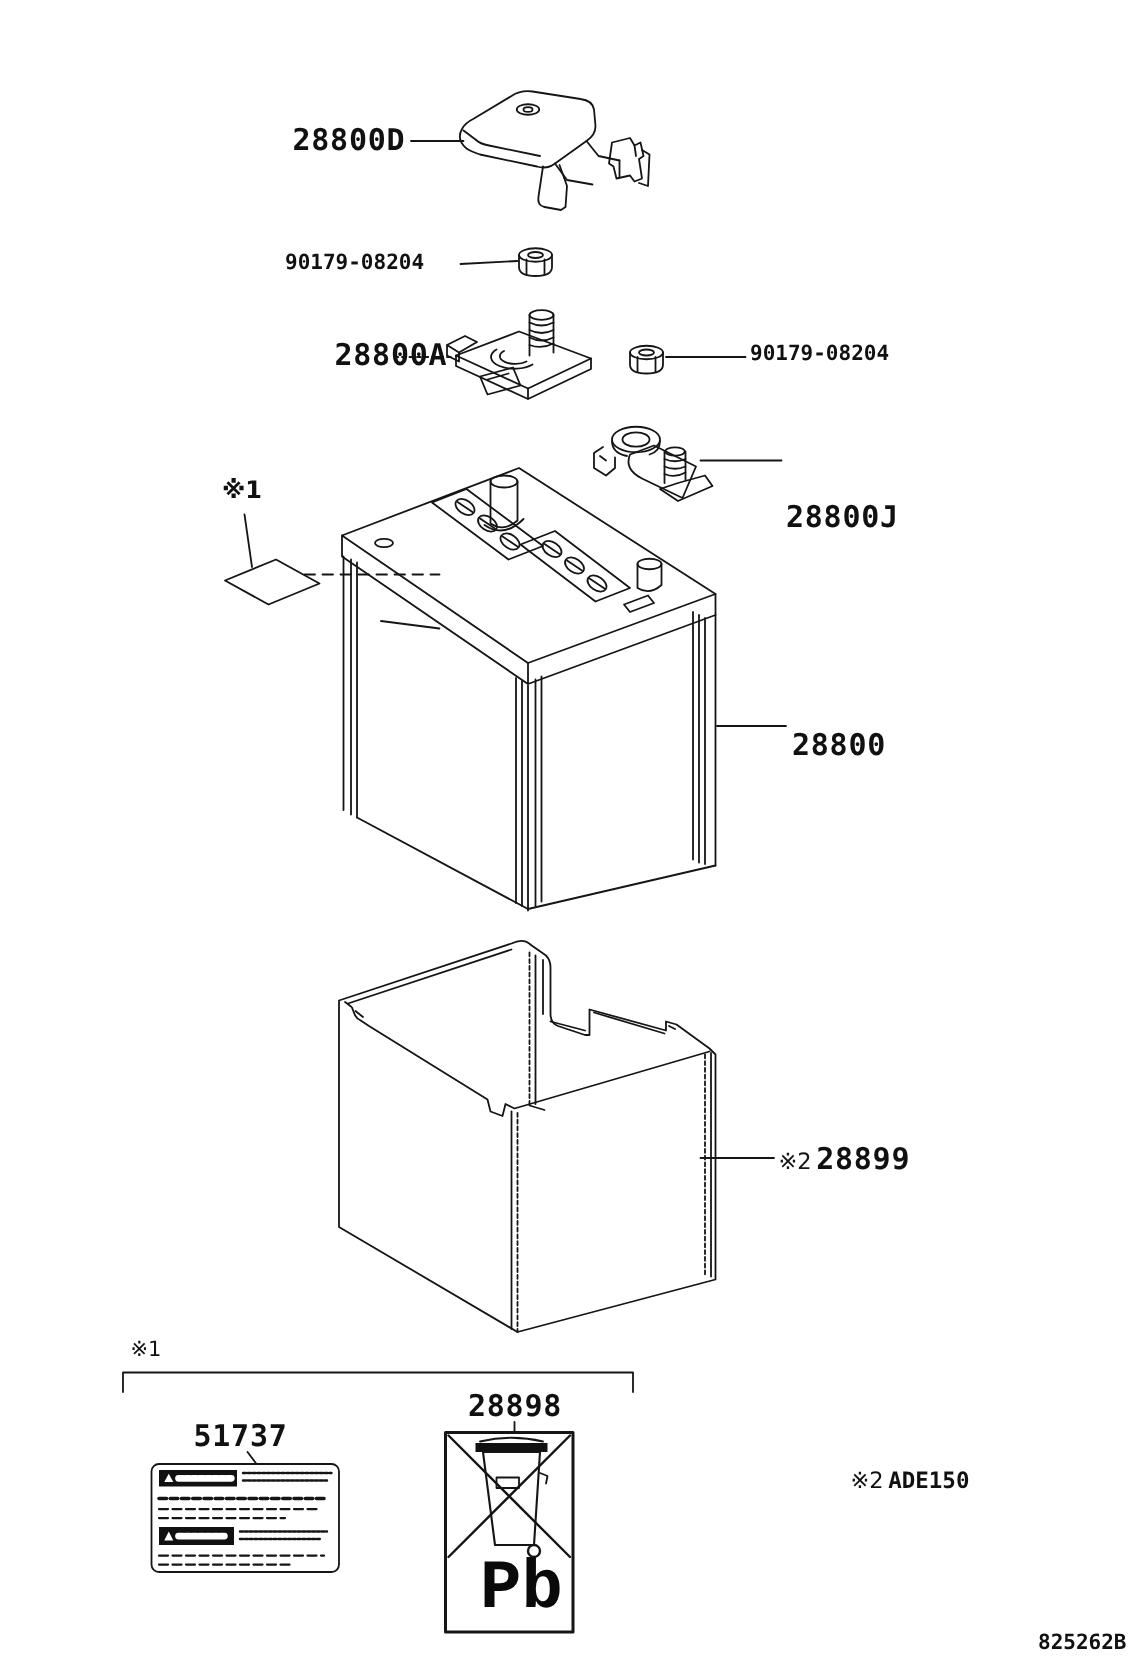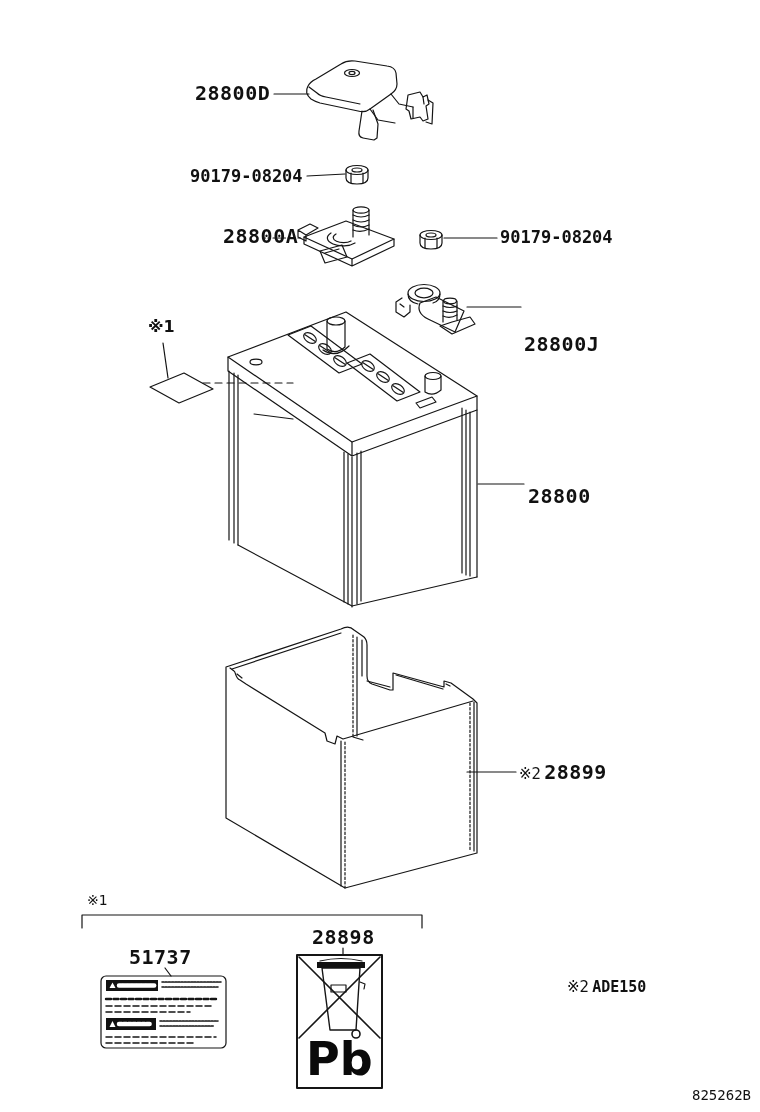--- a/index.html
+++ b/index.html
@@ -13,21 +13,21 @@
   }
   svg{position:absolute;left:0;top:0;}
   .lbl{position:absolute;white-space:nowrap;line-height:1;}
   .code{
     font-family:"DejaVu Sans Mono", monospace;
     font-weight:bold;
     font-size:20px;
     letter-spacing:0.5px;
     color:#111;
   }
-  .code.sm{font-size:17px;letter-spacing:0;}
+  .code.sm{font-size:14px;letter-spacing:0;}
   .marker{
     font-family:"DejaVu Sans", sans-serif;
     font-weight:bold;
     font-size:16px;
     color:#111;
   }
   .marker.sm{font-size:14px;font-weight:normal;}
   .inline-marker{
     font-family:"DejaVu Sans", sans-serif;
     font-size:15px;
@@ -36,21 +36,21 @@
   }
   .footnote{
     font-family:"DejaVu Sans Mono", monospace;
     font-size:15px;
     font-weight:bold;
     color:#111;
   }
   .doccode{
     font-family:"DejaVu Sans Mono", monospace;
     font-size:14px;
-    font-weight:normal;
+    font-weight:bold;
     color:#111;
     text-align:center;
   }
   .pb{
     font-family:"DejaVu Sans", sans-serif;
     font-weight:bold;
     font-size:46px;
     color:#0a0a0a;
   }
   .covercode{display:flex;align-items:baseline;}
@@ -242,17 +242,17 @@
 <div class="lbl marker" style="left:148px;top:319px;">※1</div>
 <div class="lbl marker sm" style="left:87px;top:893px;">※1</div>
 
 <div class="lbl code" style="left:129px;top:947px;">51737</div>
 <div class="lbl code" style="left:312px;top:927px;">28898</div>
 
 <div class="lbl footnote" style="left:567px;top:958px;margin-top:22px;">
   <span class="inline-marker">※2</span><span>ADE150</span>
 </div>
 
-<div class="lbl pb" style="left:306px;top:1036px;">Pb</div>
+<div class="lbl pb" style="left:320px;top:1036px;font-family:Liberation Mono, monospace;">Pb</div>
 
 <div class="lbl doccode" style="left:692px;top:1088px;">825262B</div>
 
 </div>
 
 </body></html>

